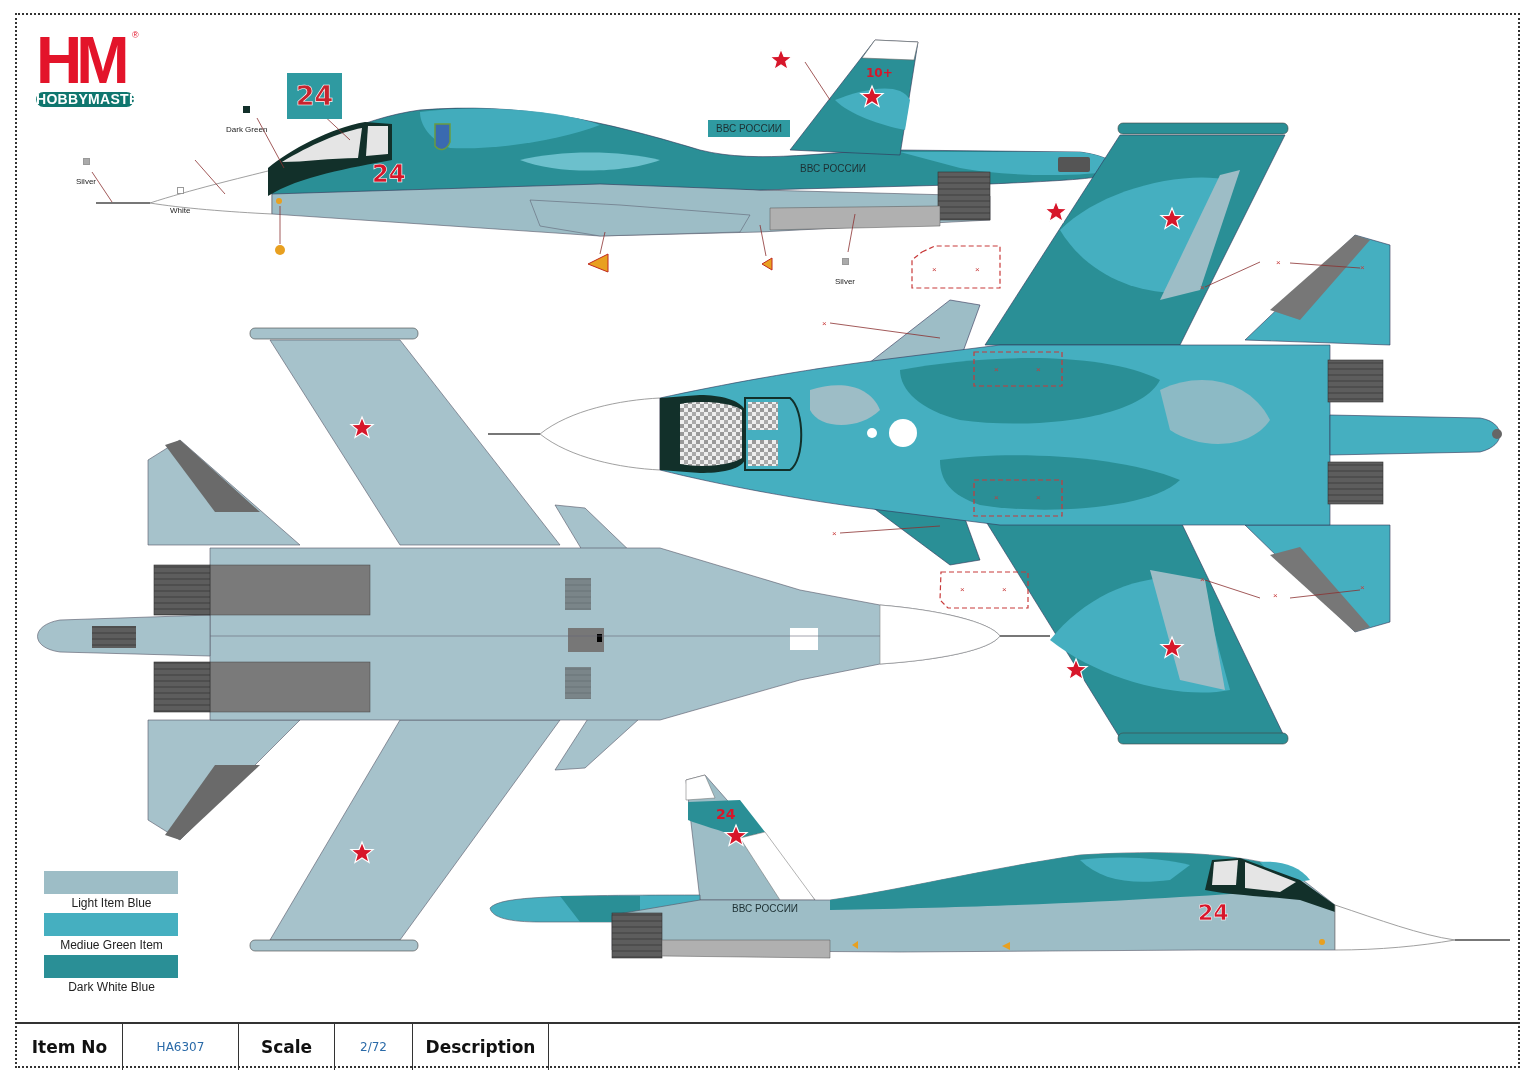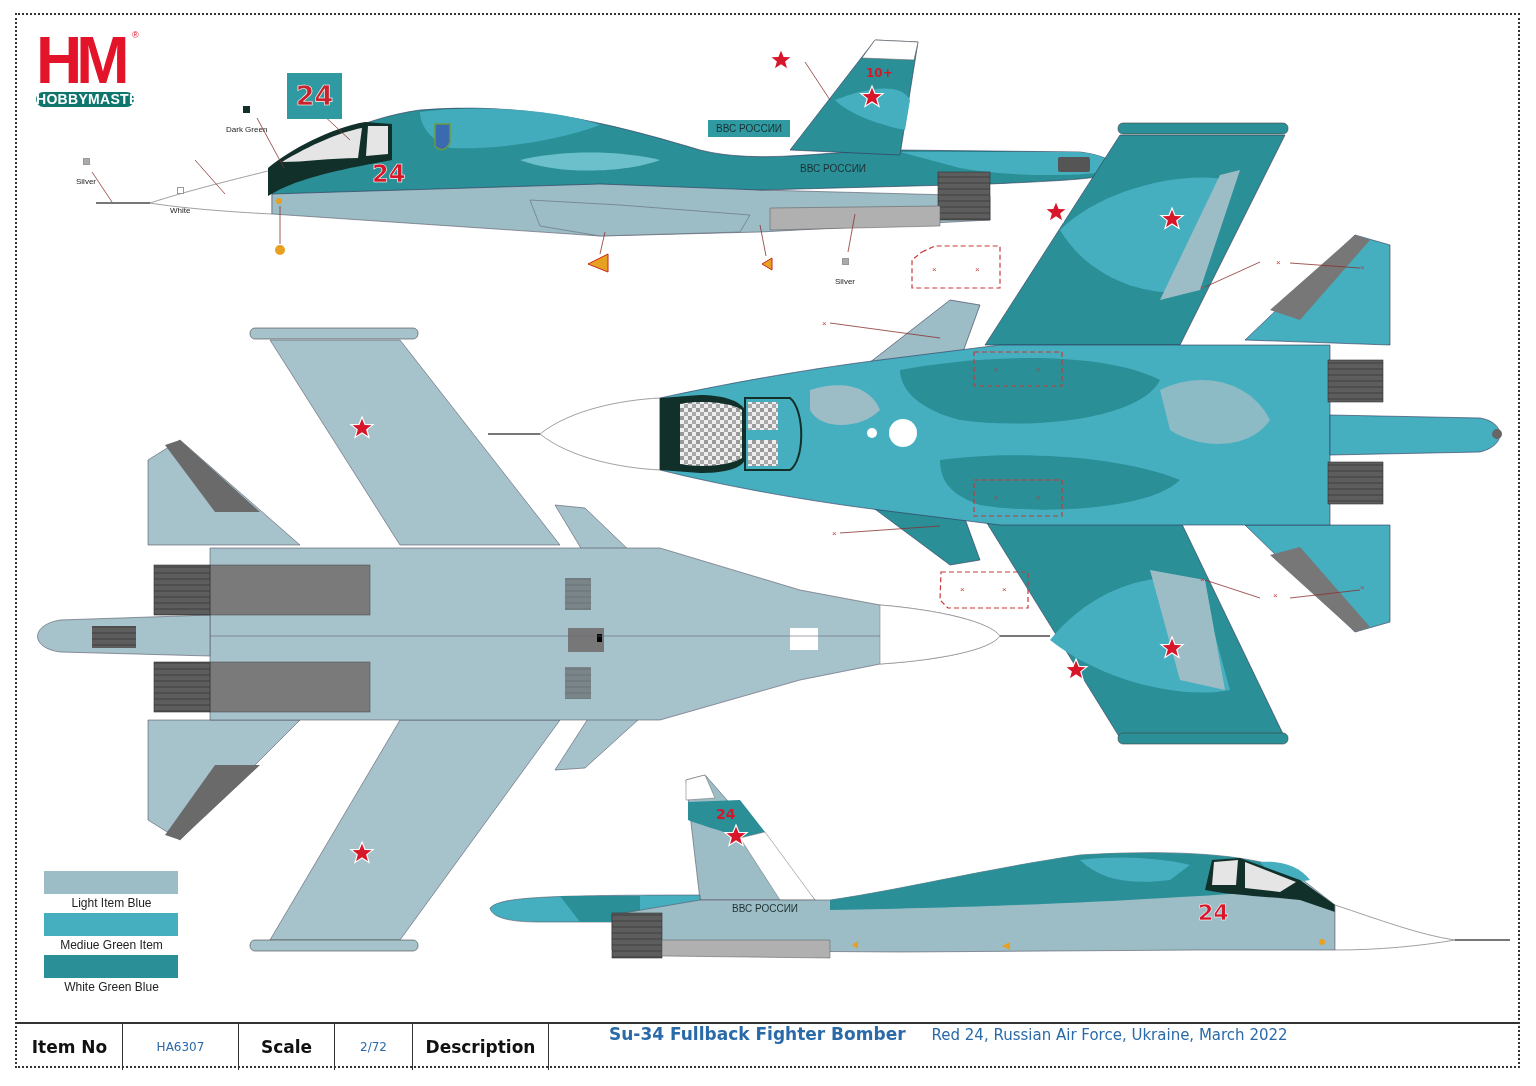--- a/index.html
+++ b/index.html
@@ -292,27 +292,23 @@
   <div class="row">
     <div class="bar" style="background:#9dbdc6;"></div>
     <div class="lbl">Light Item Blue</div>
   </div>
   <div class="row">
     <div class="bar" style="background:#45afc0;"></div>
     <div class="lbl">Mediue Green Item</div>
   </div>
   <div class="row">
     <div class="bar" style="background:#2a8f96;"></div>
-    <div class="lbl">White Green Blue</div>
+    <div class="lbl">Dark White Blue</div>
   </div>
 </div>
 
 <div class="infobar">
   <div class="cell hdr" style="width:106px;">Item No</div>
   <div class="cell val" style="width:116px;">HA6307</div>
   <div class="cell hdr" style="width:96px;">Scale</div>
   <div class="cell val" style="width:78px;">2/72</div>
   <div class="cell hdr" style="width:136px;">Description</div>
-  <div class="desc">
-    <span class="title">Su-34 Fullback Fighter Bomber</span>
-    <span class="sub">Red 24, Russian Air Force, Ukraine, March 2022</span>
-  </div>
 </div>
 
 </body></html>

